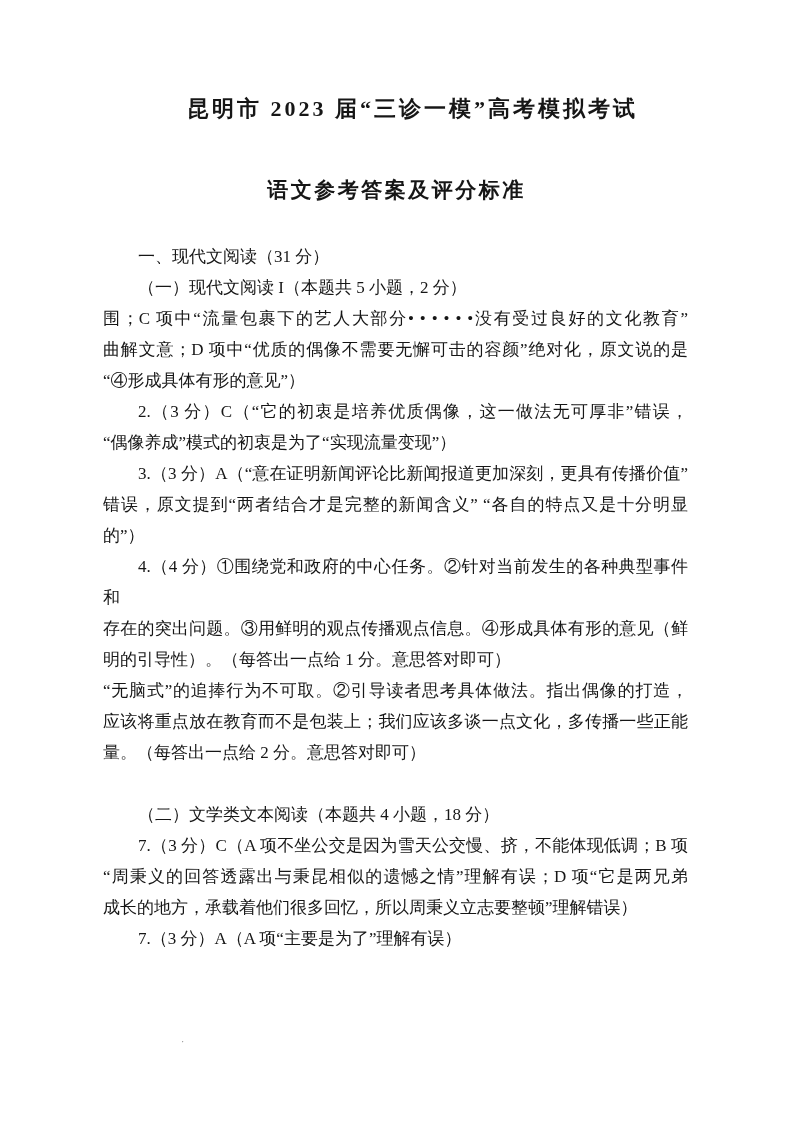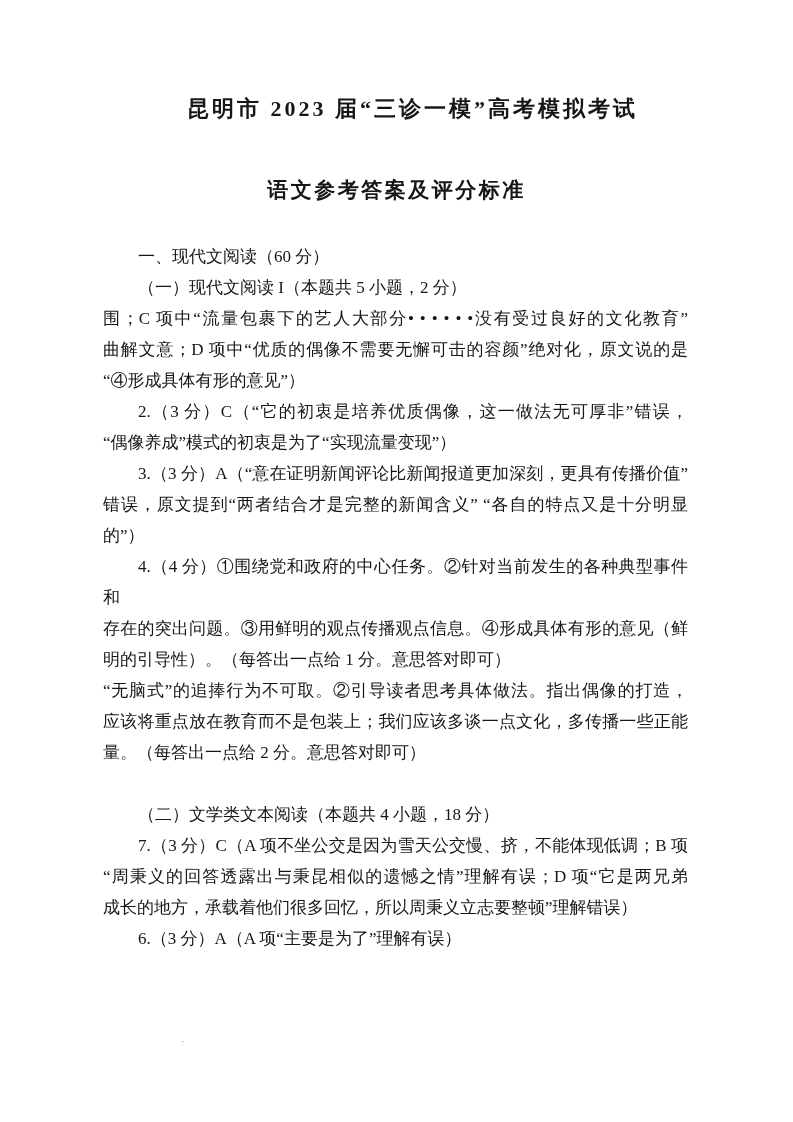--- a/index.html
+++ b/index.html
@@ -79,39 +79,39 @@
 <body>
 
 <div class="page">
 
   <h1 class="doc-title">昆明市 2023 届“三诊一模”高考模拟考试</h1>
 
   <h2 class="doc-subtitle">语文参考答案及评分标准</h2>
 
   <div class="doc-body">
 
-  <div class="line ind">一、现代文阅读（60 分）</div>
+  <div class="line ind">一、现代文阅读（31 分）</div>
       <div class="line ind">（一）现代文阅读 I（本题共 5 小题，2 分）</div>
       <div class="line j">围；C 项中“流量包裹下的艺人大部分• • • • • •没有受过良好的文化教育”</div>
       <div class="line j">曲解文意；D 项中“优质的偶像不需要无懈可击的容颜”绝对化，原文说的是</div>
       <div class="line">“④形成具体有形的意见”）</div>
       <div class="line ind j">2.（3 分）C（“它的初衷是培养优质偶像，这一做法无可厚非”错误，</div>
       <div class="line">“偶像养成”模式的初衷是为了“实现流量变现”）</div>
       <div class="line ind j">3.（3 分）A（“意在证明新闻评论比新闻报道更加深刻，更具有传播价值”</div>
       <div class="line j">错误，原文提到“两者结合才是完整的新闻含义” “各自的特点又是十分明显</div>
       <div class="line">的”）</div>
       <div class="line ind j">4.（4 分）①围绕党和政府的中心任务。②针对当前发生的各种典型事件和</div>
       <div class="line j">存在的突出问题。③用鲜明的观点传播观点信息。④形成具体有形的意见（鲜</div>
       <div class="line">明的引导性）。（每答出一点给 1 分。意思答对即可）</div>
       <div class="line j">“无脑式”的追捧行为不可取。②引导读者思考具体做法。指出偶像的打造，</div>
       <div class="line j">应该将重点放在教育而不是包装上；我们应该多谈一点文化，多传播一些正能</div>
       <div class="line">量。（每答出一点给 2 分。意思答对即可）</div>
       <div class="line"></div>
       <div class="line ind">（二）文学类文本阅读（本题共 4 小题，18 分）</div>
       <div class="line ind j">7.（3 分）C（A 项不坐公交是因为雪天公交慢、挤，不能体现低调；B 项</div>
       <div class="line j">“周秉义的回答透露出与秉昆相似的遗憾之情”理解有误；D 项“它是两兄弟</div>
       <div class="line">成长的地方，承载着他们很多回忆，所以周秉义立志要整顿”理解错误）</div>
-      <div class="line ind">6.（3 分）A（A 项“主要是为了”理解有误）</div>
+      <div class="line ind">7.（3 分）A（A 项“主要是为了”理解有误）</div>
     </div>
 
   <span class="stray-mark">·</span>
 
 </div>
 
 </body></html>

